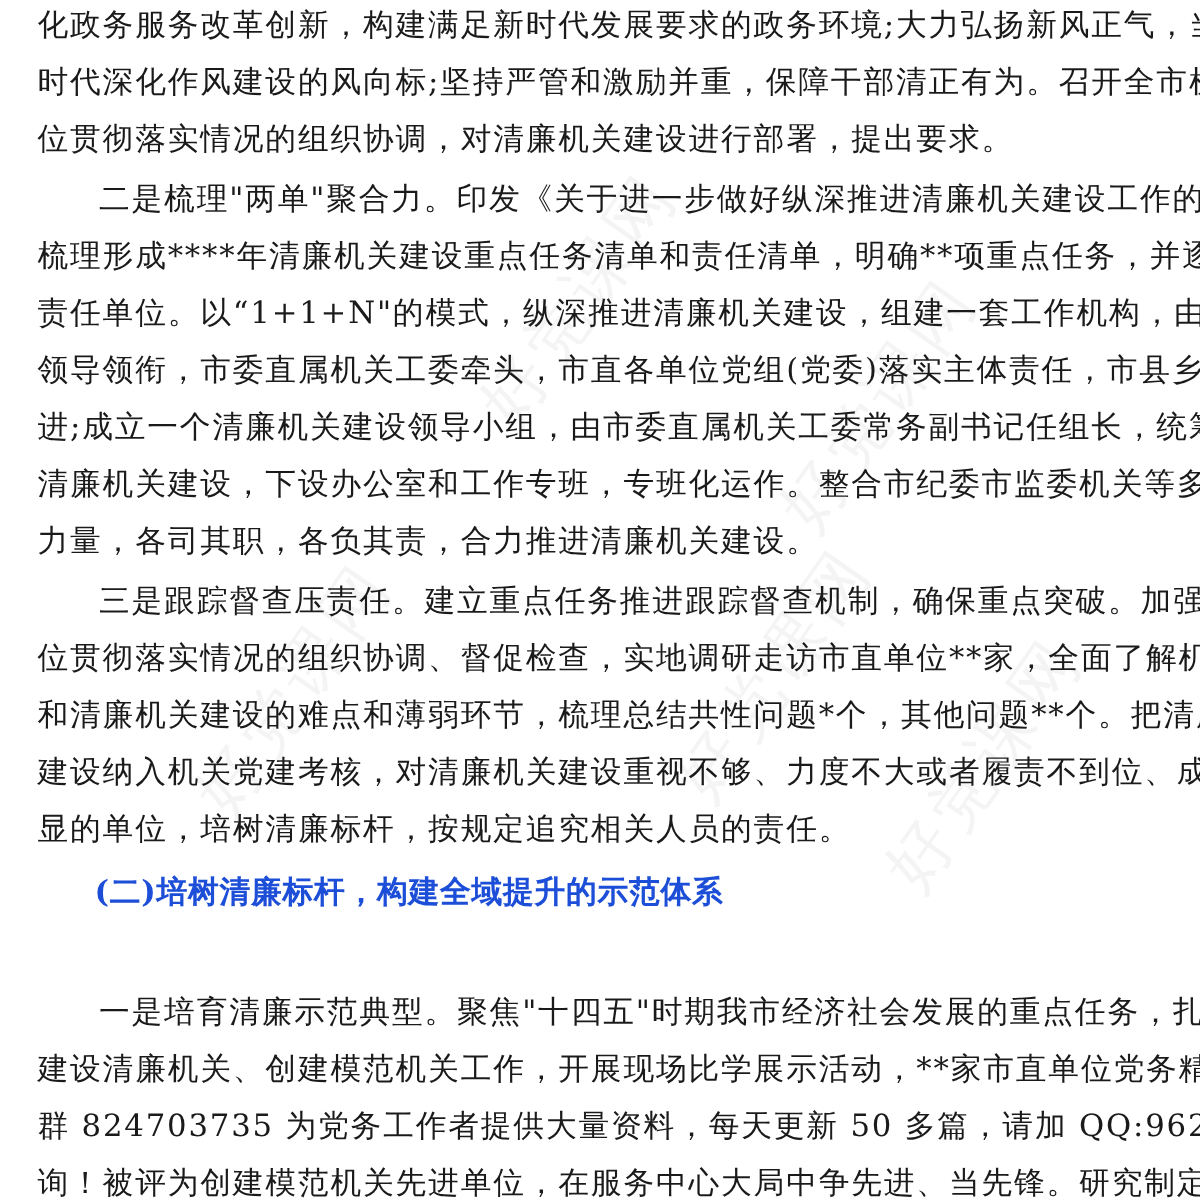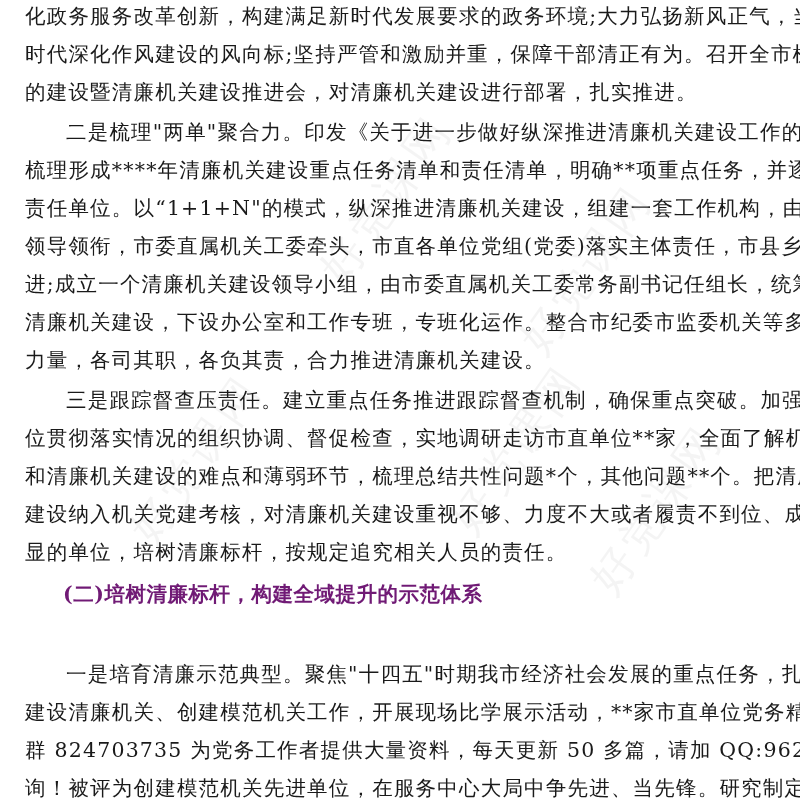--- a/index.html
+++ b/index.html
@@ -41,21 +41,21 @@
     width: 705px;
   }
   .heading {
     position: absolute;
     left: 63px;
     font-size: 20.5px;
     line-height: 24px;
     font-weight: bold;
     white-space: nowrap;
     letter-spacing: 0.5px;
-    color: #701a75;
+    color: #1d4ed8;
   }
   .watermark {
     position: absolute;
     font-family: "DejaVu Sans", sans-serif;
     font-size: 44px;
     color: rgba(0,0,0,0.045);
     transform: rotate(-55deg);
     white-space: nowrap;
     pointer-events: none;
     letter-spacing: 4px;
@@ -67,21 +67,21 @@
 <div class="page">
 
   <div class="watermark" style="left:290px; top:170px;">好党课网</div>
   <div class="watermark" style="left:490px; top:240px;">好党课网</div>
   <div class="watermark" style="left:100px; top:430px;">好党课网</div>
   <div class="watermark" style="left:420px; top:420px;">好党课网</div>
   <div class="watermark" style="left:560px; top:480px;">好党课网</div>
 
   <div class="line" style="top:4px;">化政务服务改革创新，构建满足新时代发展要求的政务环境;大力弘扬新风正气，当好新</div>
   <div class="line" style="top:42px;">时代深化作风建设的风向标;坚持严管和激励并重，保障干部清正有为。召开全市机关党</div>
-  <div class="line last" style="top:80px;">的建设暨清廉机关建设推进会，对清廉机关建设进行部署，扎实推进。</div>
+  <div class="line last" style="top:80px;">位贯彻落实情况的组织协调，对清廉机关建设进行部署，提出要求。</div>
 
   <div class="line indent" style="top:120px;">二是梳理"两单"聚合力。印发《关于进一步做好纵深推进清廉机关建设工作的通知》，</div>
   <div class="line" style="top:158px;">梳理形成****年清廉机关建设重点任务清单和责任清单，明确**项重点任务，并逐项明确</div>
   <div class="line" style="top:196px;">责任单位。以“1+1+N"的模式，纵深推进清廉机关建设，组建一套工作机构，由市委分管</div>
   <div class="line" style="top:234px;">领导领衔，市委直属机关工委牵头，市直各单位党组(党委)落实主体责任，市县乡一体推</div>
   <div class="line" style="top:272px;">进;成立一个清廉机关建设领导小组，由市委直属机关工委常务副书记任组长，统筹推进</div>
   <div class="line" style="top:310px;">清廉机关建设，下设办公室和工作专班，专班化运作。整合市纪委市监委机关等多家单位</div>
   <div class="line last" style="top:348px;">力量，各司其职，各负其责，合力推进清廉机关建设。</div>
 
   <div class="line indent" style="top:388px;">三是跟踪督查压责任。建立重点任务推进跟踪督查机制，确保重点突破。加强对各单</div>

